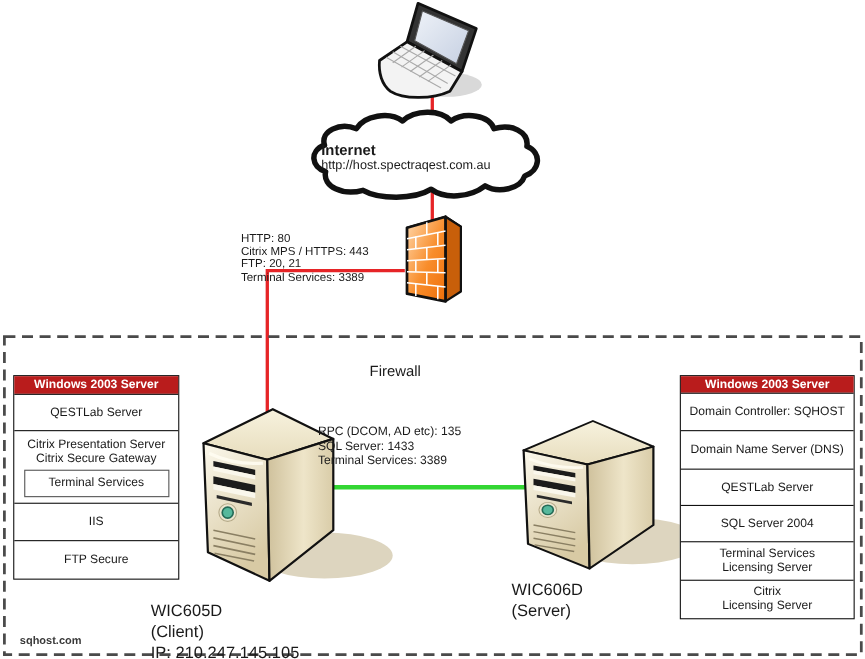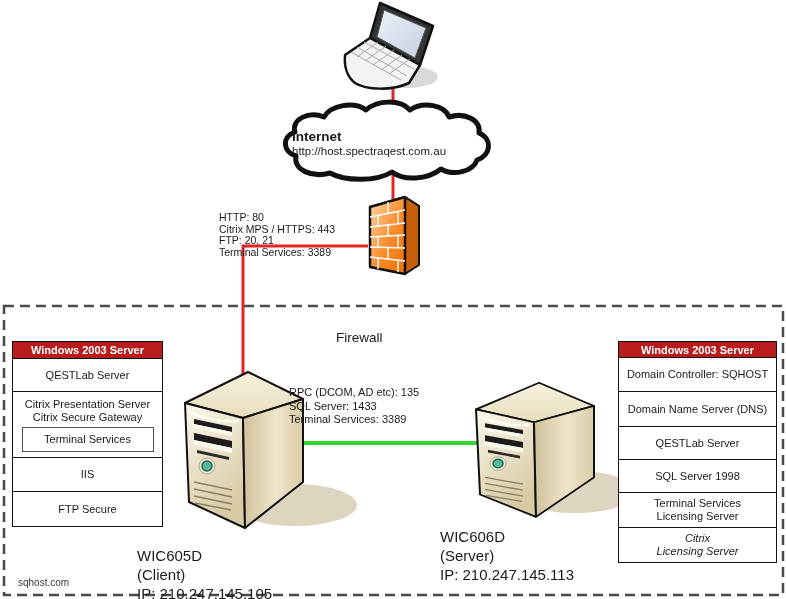--- a/index.html
+++ b/index.html
@@ -157,39 +157,38 @@
     <div class="tbl-row" style="height:34px;">
       <span>Domain Controller: SQHOST</span>
     </div>
     <div class="tbl-row" style="height:35px;">
       <span>Domain Name Server (DNS)</span>
     </div>
     <div class="tbl-row" style="height:33px;">
       <span>QESTLab Server</span>
     </div>
     <div class="tbl-row" style="height:33px;">
-      <span>SQL Server 1998</span>
+      <span>SQL Server 2004</span>
     </div>
     <div class="tbl-row" style="height:35px;">
       <span>Terminal Services</span>
       <span>Licensing Server</span>
     </div>
-    <div class="tbl-row" style="flex:1;font-style:italic;">
+    <div class="tbl-row" style="flex:1;">
       <span>Citrix</span>
       <span>Licensing Server</span>
     </div>
   </div>
 
   <div class="abs txt-c srv-label" style="left:137px;top:527px;width:200px;margin-top:19px;">
     <div>WIC605D</div>
     <div>(Client)</div>
     <div>IP: 210.247.145.105</div>
   </div>
 
-  <div class="abs txt-c srv-label" style="left:440px;top:527px;width:200px;">
+  <div class="abs txt-c srv-label" style="left:465px;top:527px;width:200px;">
     <div>WIC606D</div>
     <div>(Server)</div>
-    <div>IP: 210.247.145.113</div>
   </div>
 
-  <div class="abs footer-label" style="left:18px;top:577px;">sqhost.com</div>
+  <div class="abs footer-label" style="left:18px;top:577px;font-weight:bold;">sqhost.com</div>
 
 </div>
 
 </body></html>

